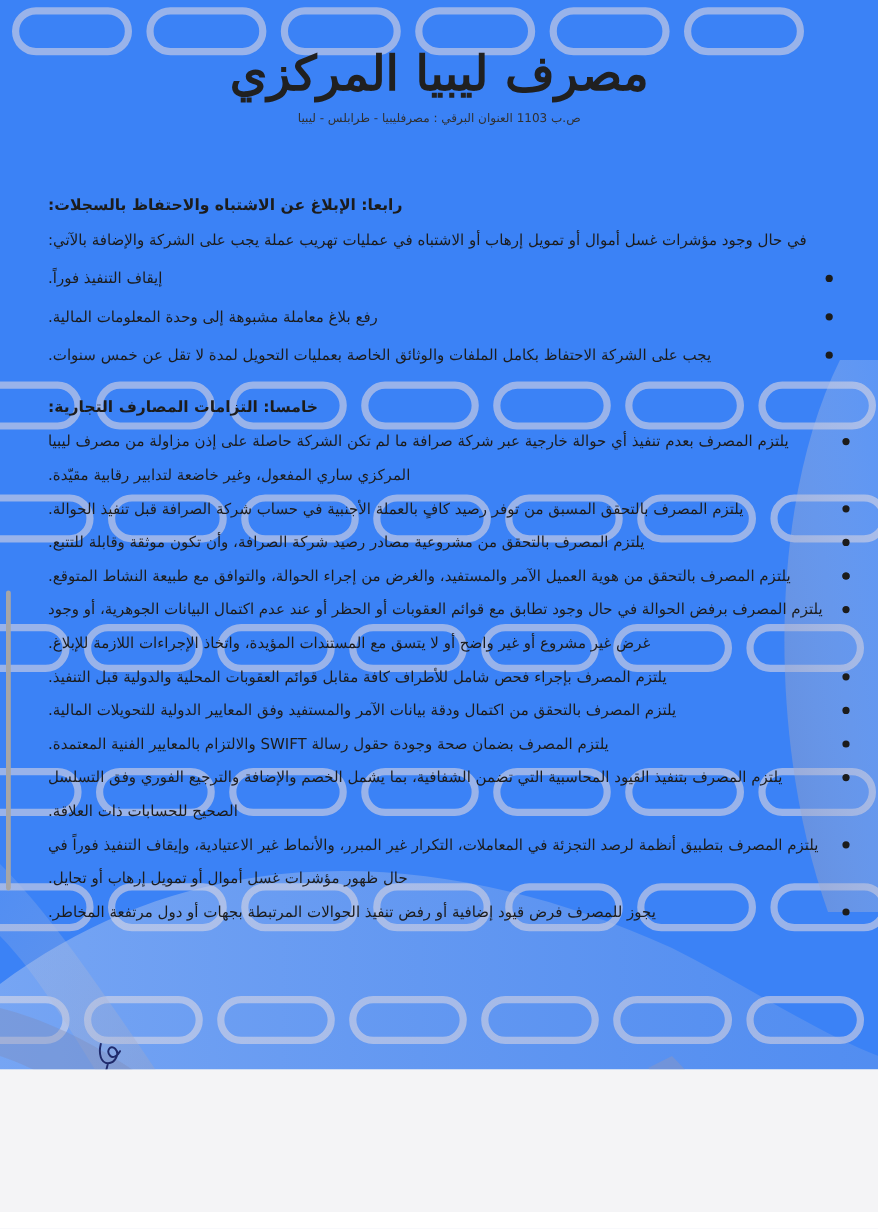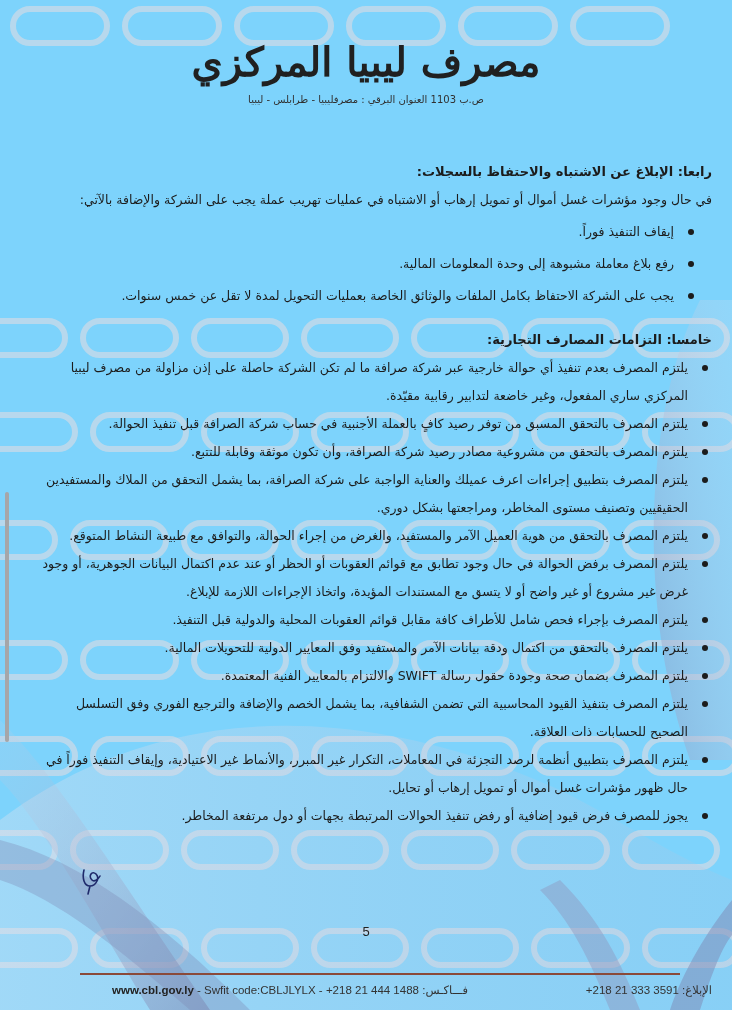--- a/index.html
+++ b/index.html
@@ -11,22 +11,22 @@
     background: #f4f4f6;
   }
   body {
     position: relative;
     font-family: "DejaVu Sans", sans-serif;
     color: #1c1c1c;
   }
   .page {
     position: absolute;
     left: 0; top: 0;
-    width: 732px; height: 1010px;
-    background: #7dd3fc;
+    width: 732px; height: 891px;
+    background: #3b82f6;
     overflow: hidden;
   }
   .bottom-strip {
     position: absolute;
     left: 0; top: 1010px;
     width: 732px; height: 14px;
     background: #ffffff;
   }
   
   .wm-row {
@@ -77,21 +77,21 @@
     font-size: 10px;
     color: #303030;
     direction: rtl;
   }
   .content {
     position: absolute;
     right: 20px;
     top: 158px;
     width: 672px;
     direction: rtl;
-    text-align: right;
+    text-align: left;
     font-family: "DejaVu Sans", sans-serif;
     font-size: 12.5px;
     line-height: 28px;
   }
   .section-title {
     font-weight: bold;
     font-size: 13px;
     margin: 0;
   }
   .intro {
@@ -280,21 +280,21 @@
         <li><span class="dot"></span><span>يجب على الشركة الاحتفاظ بكامل الملفات والوثائق الخاصة بعمليات التحويل لمدة لا تقل عن خمس سنوات.</span></li>
       </ul>
     </section>
 
     <section class="sec2">
       <p class="section-title">خامسا: التزامات المصارف التجارية:</p>
       <ul class="bullets">
         <li><span class="dot"></span><span>يلتزم المصرف بعدم تنفيذ أي حوالة خارجية عبر شركة صرافة ما لم تكن الشركة حاصلة على إذن مزاولة من مصرف ليبيا المركزي ساري المفعول، وغير خاضعة لتدابير رقابية مقيّدة.</span></li>
         <li><span class="dot"></span><span>يلتزم المصرف بالتحقق المسبق من توفر رصيد كافٍ بالعملة الأجنبية في حساب شركة الصرافة قبل تنفيذ الحوالة.</span></li>
         <li><span class="dot"></span><span>يلتزم المصرف بالتحقق من مشروعية مصادر رصيد شركة الصرافة، وأن تكون موثقة وقابلة للتتبع.</span></li>
-        <li><span class="dot"></span><span>يلتزم المصرف بتطبيق إجراءات اعرف عميلك والعناية الواجبة على شركة الصرافة، بما يشمل التحقق من الملاك والمستفيدين الحقيقيين وتصنيف مستوى المخاطر، ومراجعتها بشكل دوري.</span></li>
+        <li><span class="dot"></span></li>
         <li><span class="dot"></span><span>يلتزم المصرف بالتحقق من هوية العميل الآمر والمستفيد، والغرض من إجراء الحوالة، والتوافق مع طبيعة النشاط المتوقع.</span></li>
         <li><span class="dot"></span><span>يلتزم المصرف برفض الحوالة في حال وجود تطابق مع قوائم العقوبات أو الحظر أو عند عدم اكتمال البيانات الجوهرية، أو وجود غرض غير مشروع أو غير واضح أو لا يتسق مع المستندات المؤيدة، واتخاذ الإجراءات اللازمة للإبلاغ.</span></li>
         <li><span class="dot"></span><span>يلتزم المصرف بإجراء فحص شامل للأطراف كافة مقابل قوائم العقوبات المحلية والدولية قبل التنفيذ.</span></li>
         <li><span class="dot"></span><span>يلتزم المصرف بالتحقق من اكتمال ودقة بيانات الآمر والمستفيد وفق المعايير الدولية للتحويلات المالية.</span></li>
         <li><span class="dot"></span><span>يلتزم المصرف بضمان صحة وجودة حقول رسالة SWIFT والالتزام بالمعايير الفنية المعتمدة.</span></li>
         <li><span class="dot"></span><span>يلتزم المصرف بتنفيذ القيود المحاسبية التي تضمن الشفافية، بما يشمل الخصم والإضافة والترجيع الفوري وفق التسلسل الصحيح للحسابات ذات العلاقة.</span></li>
         <li><span class="dot"></span><span>يلتزم المصرف بتطبيق أنظمة لرصد التجزئة في المعاملات، التكرار غير المبرر، والأنماط غير الاعتيادية، وإيقاف التنفيذ فوراً في حال ظهور مؤشرات غسل أموال أو تمويل إرهاب أو تحايل.</span></li>
         <li><span class="dot"></span><span>يجوز للمصرف فرض قيود إضافية أو رفض تنفيذ الحوالات المرتبطة بجهات أو دول مرتفعة المخاطر.</span></li>
       </ul>
     </section>

